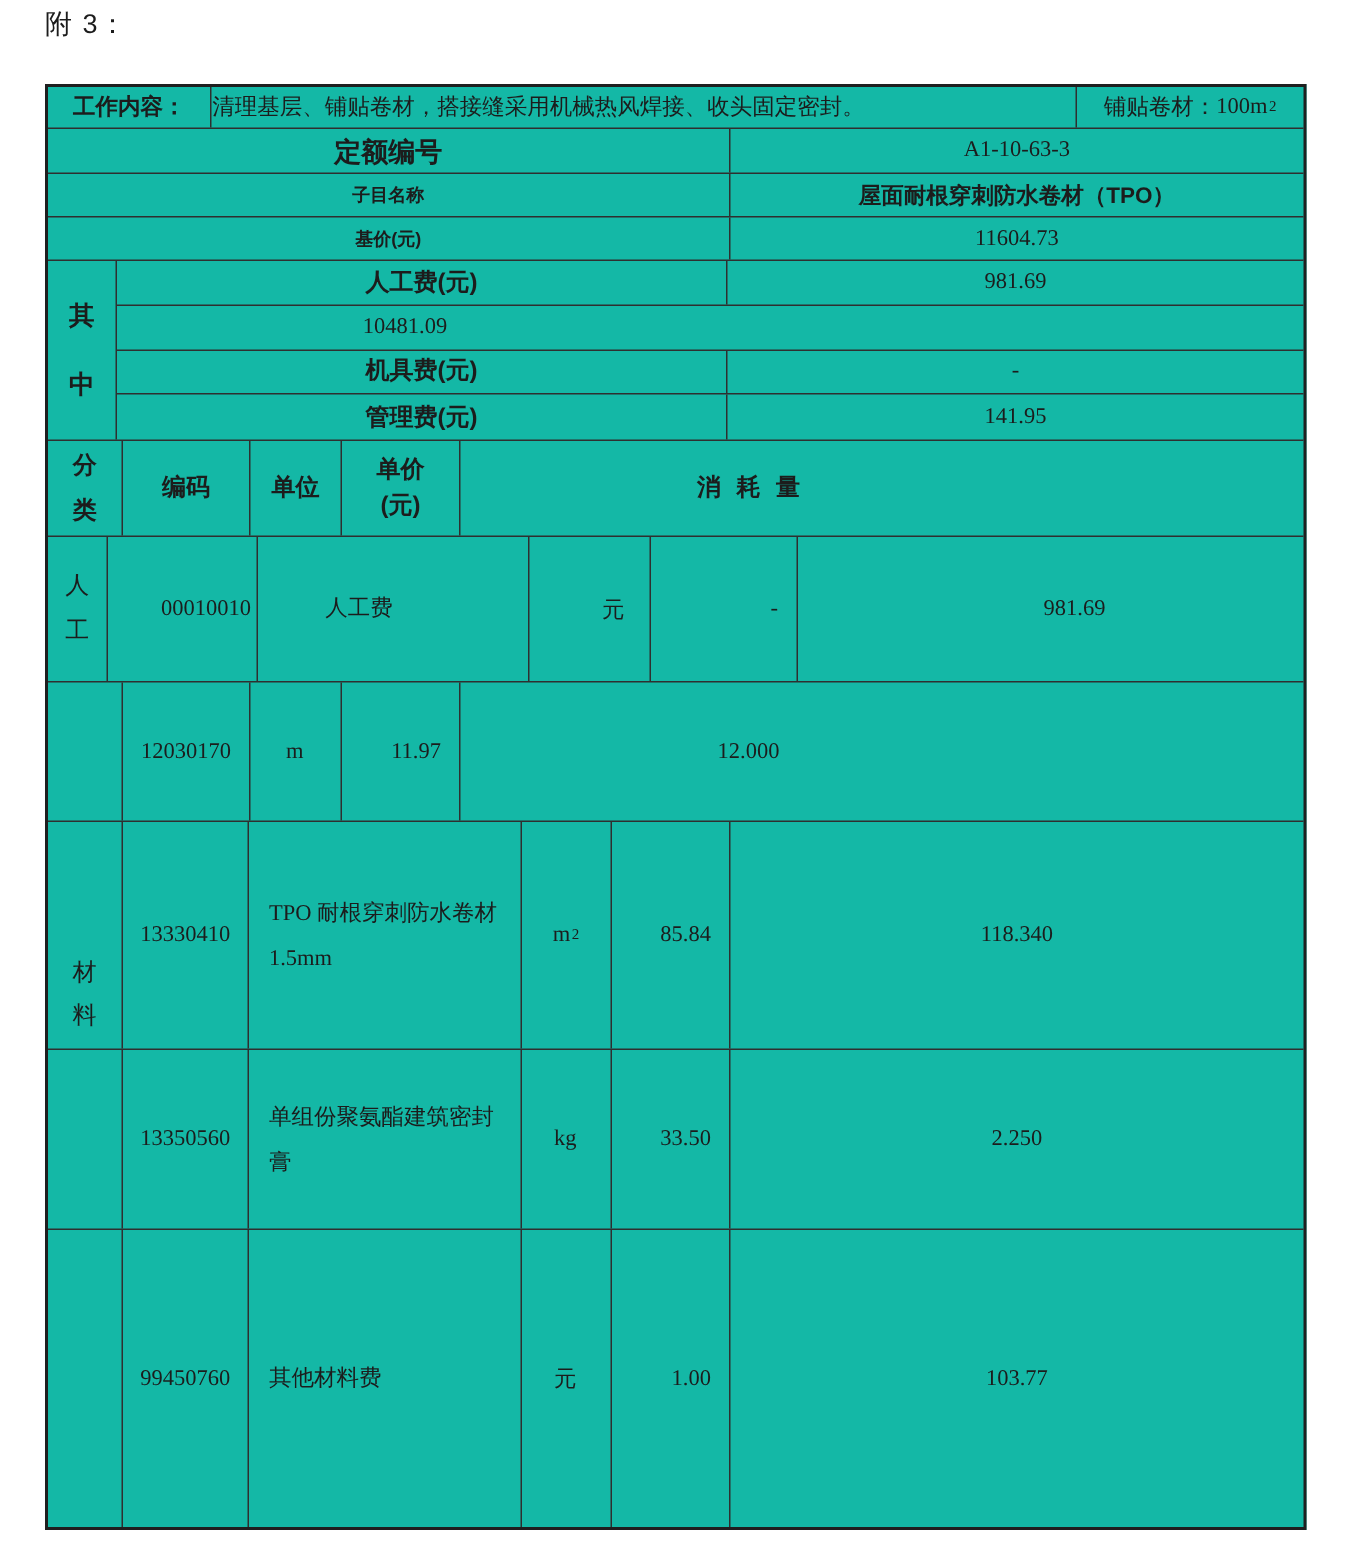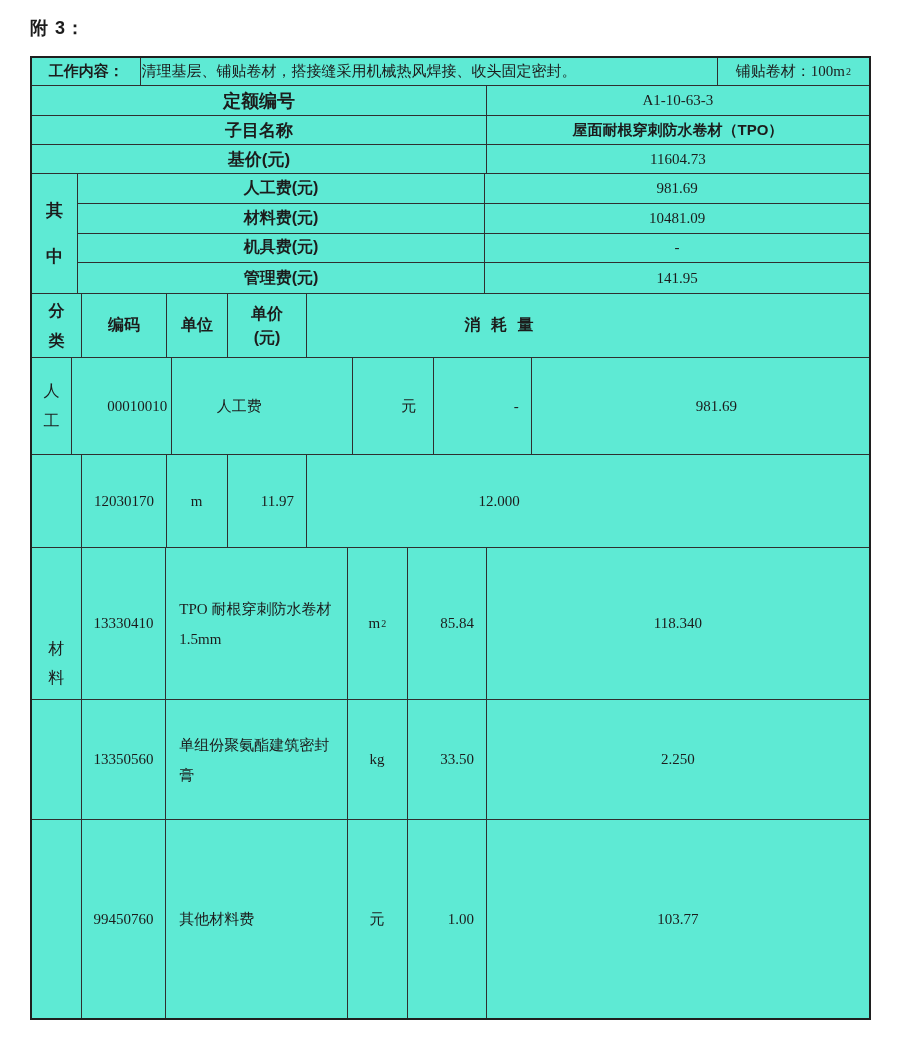--- a/index.html
+++ b/index.html
@@ -2,43 +2,43 @@
 <html><head>
 <meta charset="utf-8">
 <style>
   html,body{margin:0;padding:0;background:#fff;}
   body{
     width:900px;height:1042px;position:relative;
     font-family:"Liberation Serif","DejaVu Serif",serif;
     color:#1c1c1c;-webkit-font-smoothing:antialiased;
   }
   .attachment{
-    position:absolute;left:30px;top:16px;
+    position:absolute;left:30px;top:4px;
     font-family:"Liberation Sans","DejaVu Sans",sans-serif;
-    font-weight:700;font-size:18px;letter-spacing:1px;
+    font-weight:400;font-size:18px;letter-spacing:1px;
   }
   .qtable{
     position:absolute;left:30px;top:56px;width:841px;height:964px;
     border:2px solid #1f1f1f;box-sizing:border-box;
-    display:flex;flex-direction:column;background:#5eead4;
+    display:flex;flex-direction:column;background:#14b8a6;
   }
   .row{display:flex;flex-direction:row;border-bottom:1px solid #2f2f2f;box-sizing:border-box;flex:0 0 auto;}
   .row:last-child{border-bottom:none;}
   .cell{box-sizing:border-box;border-right:1px solid #2f2f2f;display:flex;align-items:center;justify-content:center;overflow:hidden;}
   .cell.last{border-right:none;}
   .bold-sans{font-family:"Liberation Sans","DejaVu Sans",sans-serif;font-weight:700;}
   
   .rowA{height:28px;}
   .c-worklabel{width:110px;font-size:15px;}
   .c-workcontent{width:579px;justify-content:flex-start;padding-left:0;font-size:15px;}
   .c-workunit{width:152px;font-size:15px;}
   sup{font-size:10px;line-height:0;margin-left:1px;}
   
   .rowB{height:30px;text-align:right;} .rowC{height:29px;} .rowD1{height:29px;}
-  .c-sumlabel{width:457px;font-size:17px;}
+  .c-sumlabel{width:457px;font-size:12px;}
   .c-sumlabel.big{font-size:18px;}
   .c-sumvalue{width:384px;font-size:15px;}
   .c-sumvalue.boldval{font-family:"Liberation Sans","DejaVu Sans",sans-serif;font-weight:700;font-size:15px;}
   
   .rowQZ{height:120px;}
   .c-qz{width:50px;flex-direction:column;justify-content:space-around;padding:14px 0;font-size:17px;}
   .qz-rows{width:791px;display:flex;flex-direction:column;}
   .qzrow{display:flex;height:30px;border-bottom:1px solid #2f2f2f;box-sizing:border-box;flex:1 1 auto;}
   .qzrow:last-child{border-bottom:none;}
   .qzlabel{width:407px;font-size:16px;}
@@ -99,21 +99,20 @@
     <div class="cell c-qz bold-sans">
       <span>其</span>
       <span>中</span>
     </div>
     <div class="qz-rows">
       <div class="qzrow">
         <div class="cell qzlabel bold-sans">人工费(元)</div>
         <div class="cell qzvalue last">981.69</div>
       </div>
       <div class="qzrow">
-        <div class="cell qzlabel bold-sans">材料费(元)</div>
         <div class="cell qzvalue last">10481.09</div>
       </div>
       <div class="qzrow">
         <div class="cell qzlabel bold-sans">机具费(元)</div>
         <div class="cell qzvalue last">-</div>
       </div>
       <div class="qzrow">
         <div class="cell qzlabel bold-sans">管理费(元)</div>
         <div class="cell qzvalue last">141.95</div>
       </div>

